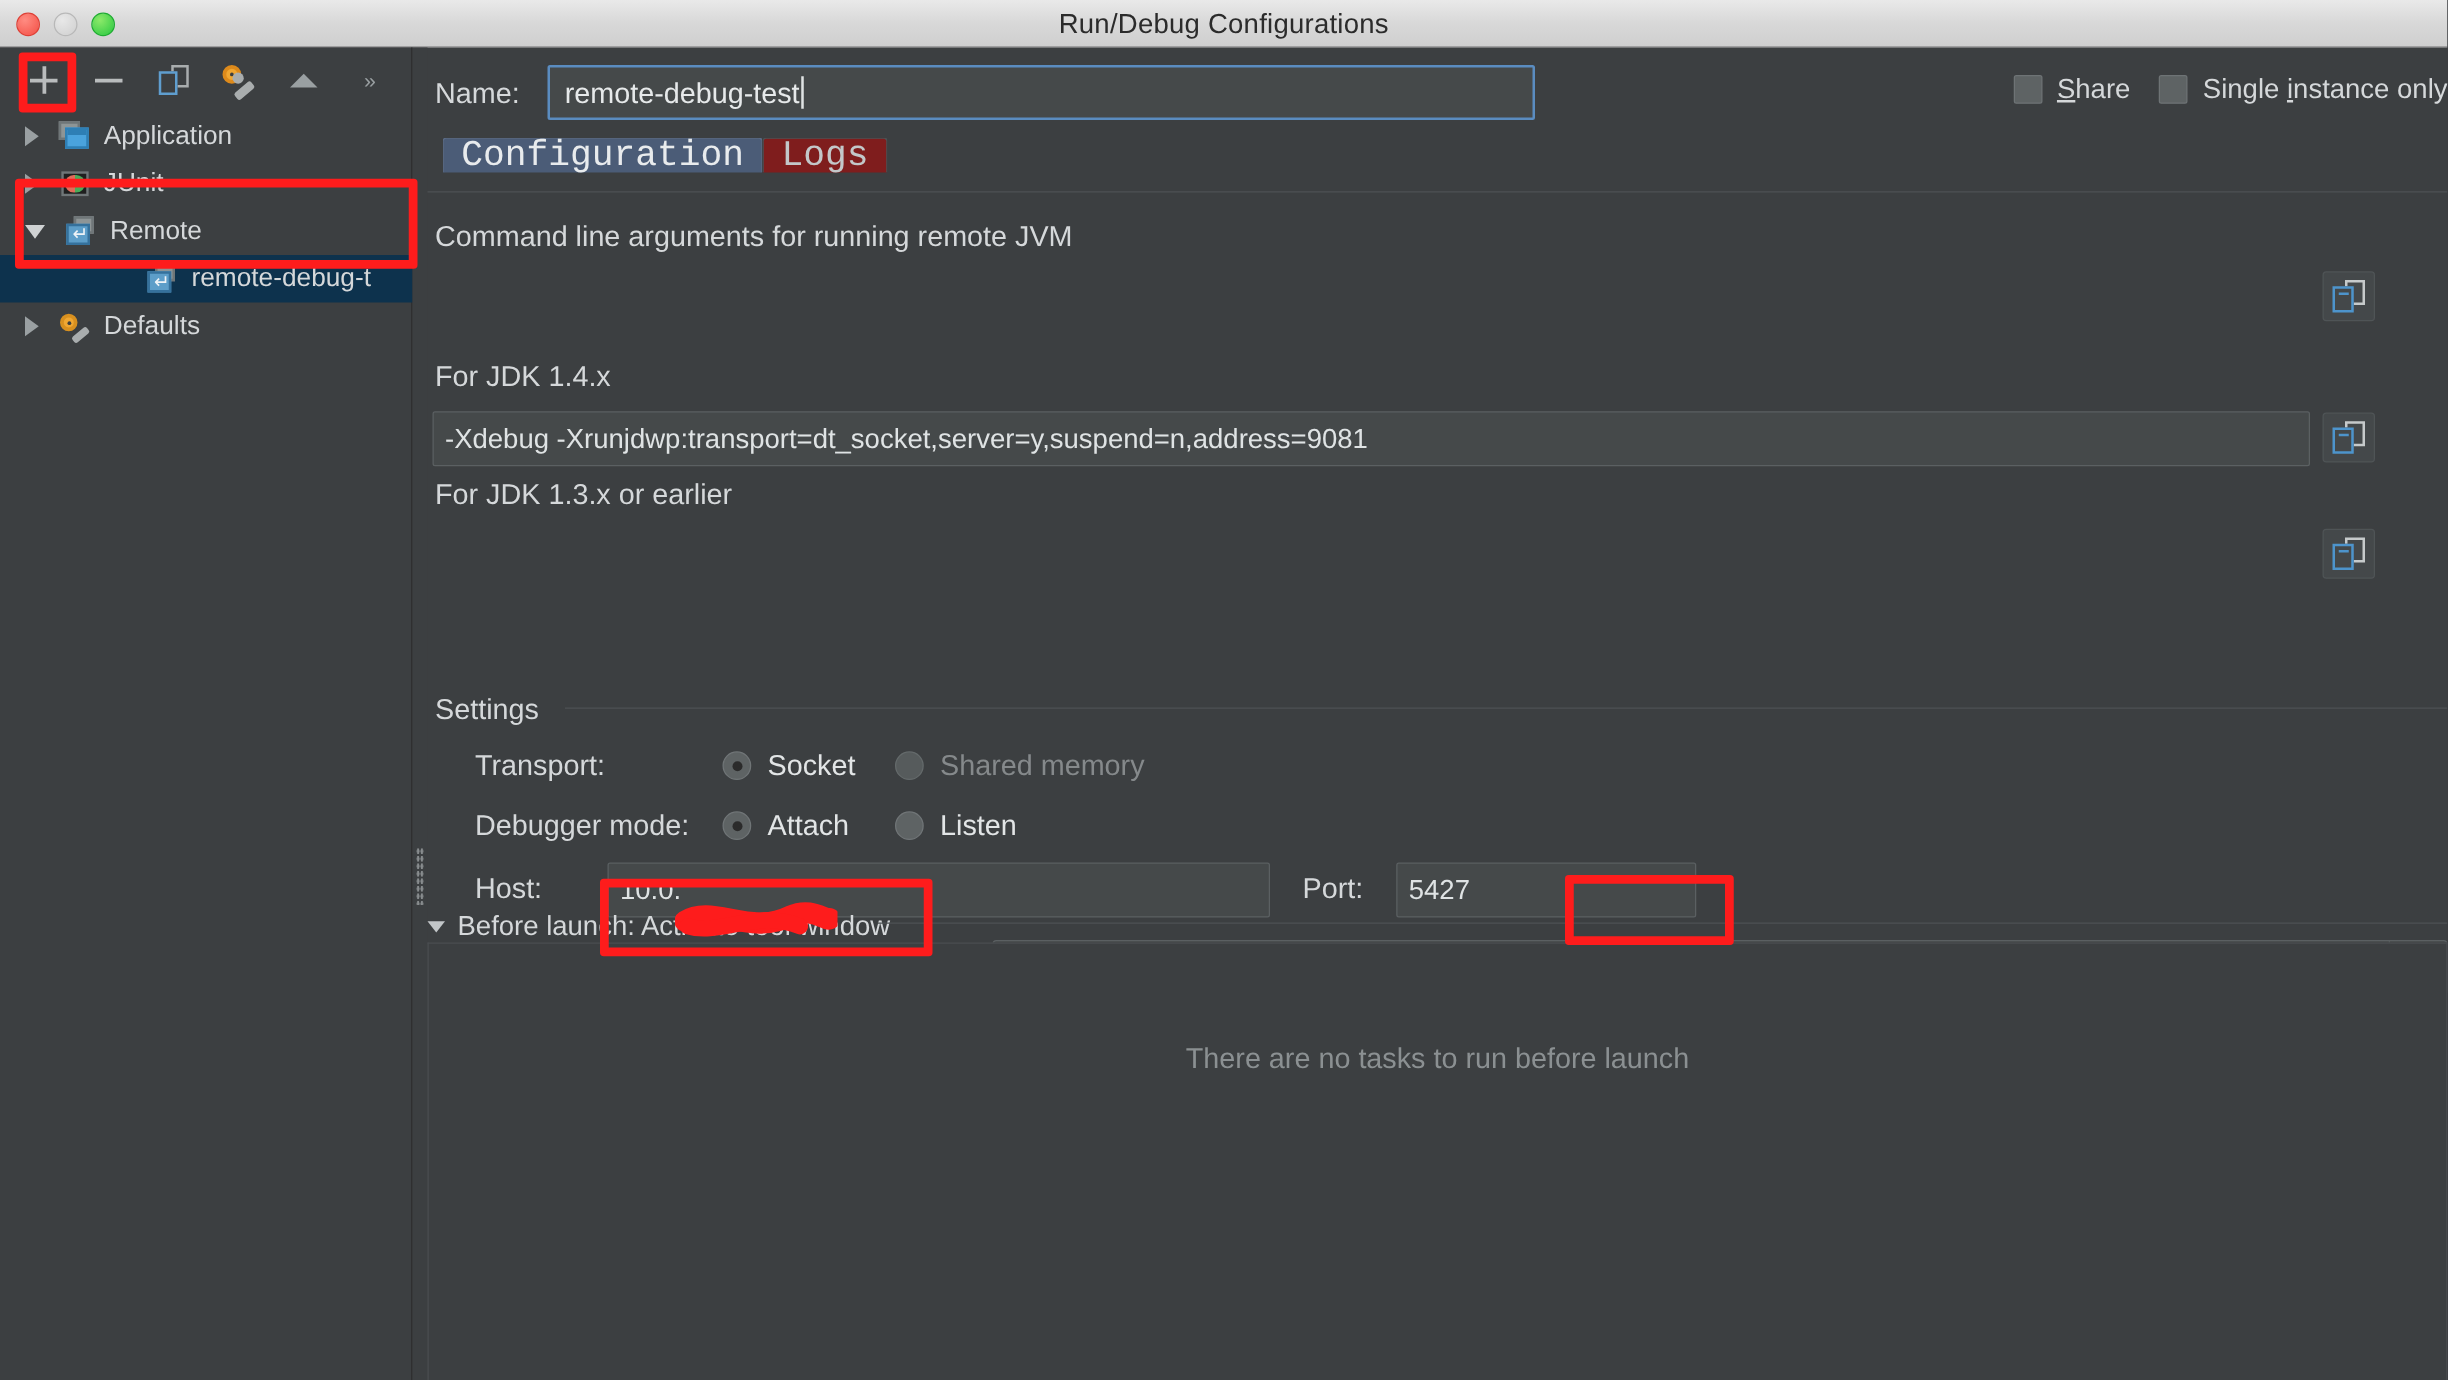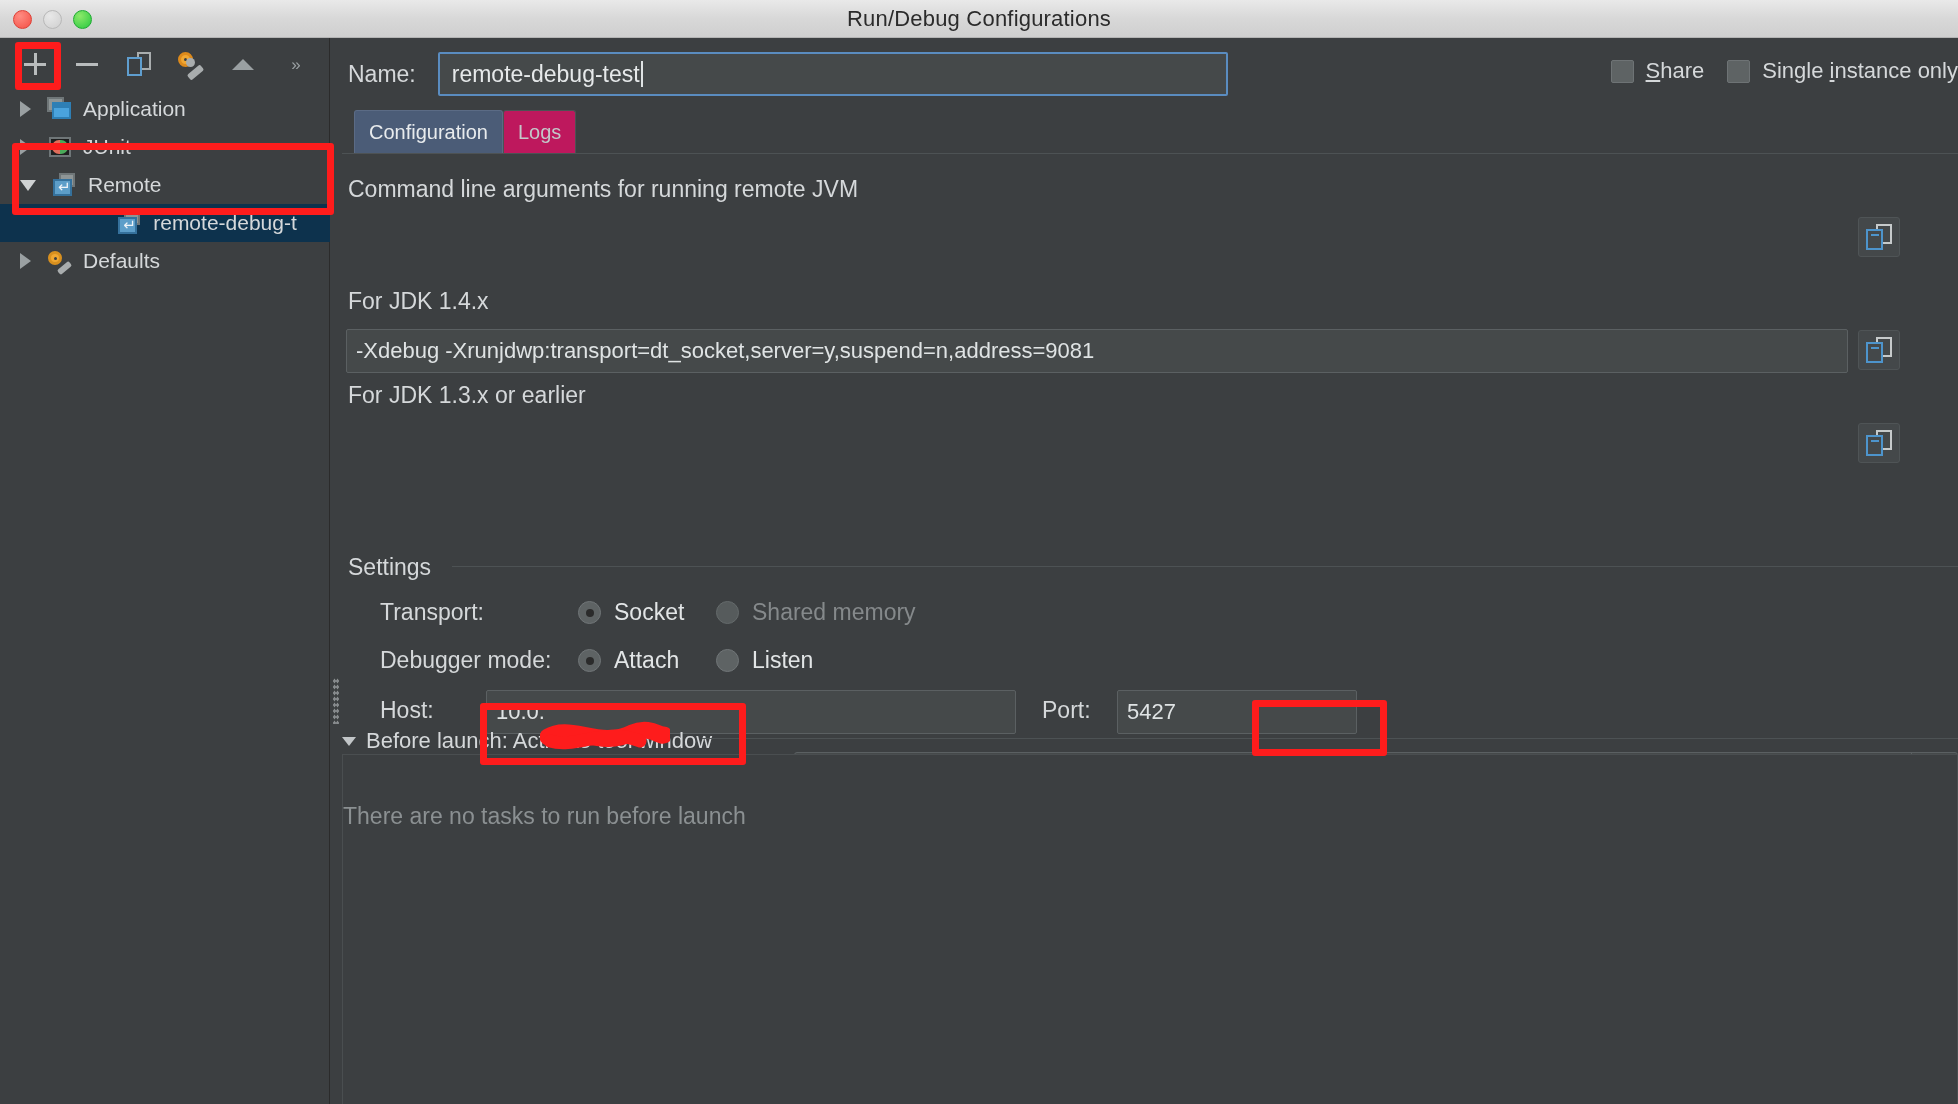--- a/index.html
+++ b/index.html
@@ -115,24 +115,24 @@
   .caret { display: inline-block; width: 2px; height: 26px; background: #dfe3e4; margin-left: 1px; }
 
   .opts { position: absolute; right: 0; top: 20px; display: flex; align-items: center; gap: 23px; }
   .opt { display: flex; align-items: center; gap: 12px; }
   .cb { width: 23px; height: 23px; background: #5e6364; border: 1px solid #6e7375; border-radius: 2px; flex: none; }
   .opt-label { font-size: 22px; color: #d5d8da; white-space: nowrap; }
   .u { text-decoration: underline; }
 
   
   .tabs { position: absolute; left: 12px; top: 72px; display: flex; align-items: flex-end; }
-  .tab { height: 44px; padding: 0 14px; display: flex; align-items: center; font-size: 20px;
-         border: 1px solid #4d5254; border-bottom: none; border-radius: 3px 3px 0 0; }
+  .tab { height: 28px; padding: 0 14px; display: flex; align-items: center; font-size: 29px;
+         border: 1px solid #4d5254; border-bottom: none; border-radius: 3px 3px 0 0; font-family: Liberation Mono, monospace; }
   .tab.active { background: #4b5c77; color: #e8ebed; border-color: #5b6b85; }
-  .tab.inactive { background: #be185d; color: #c3c7c9; }
+  .tab.inactive { background: #7f1d1d; color: #c3c7c9; }
 
   .content {
     position: absolute; left: 0; top: 115px; width: 1616px; height: 628px;
     border-top: 1px solid #4d5254;
   }
 
   .fieldlabel { position: absolute; font-size: 23px; color: #d5d8da; white-space: nowrap; }
   .textfield {
     position: absolute; height: 44px; background: #45494a; border: 1px solid #5b6062; border-radius: 2px;
     display: flex; align-items: center; padding-left: 9px; overflow: hidden;
@@ -173,21 +173,21 @@
 
   
   .bl-header { position: absolute; left: 0px; top: 690px; display: flex; align-items: center; }
   .bl-tri { width: 0; height: 0; border-left: 7px solid transparent; border-right: 7px solid transparent;
       border-top: 9px solid #c2c6c8; margin-right: 10px; }
   .bl-title { font-size: 22px; color: #d5d8da; white-space: nowrap; }
   .bl-rule { position: absolute; left: 360px; top: 700px; width: 1256px; height: 1px; background: #4d5254; }
   .bl-body {
     position: absolute; left: 0; top: 716px; width: 1616px; height: 350px;
     border: 1px solid #4a4e50; border-bottom: none; background: #3c3f41;
-    display: flex; align-items: flex-start; padding-top: 48px;
+    display: flex; align-items: flex-start; justify-content: center; padding-top: 78px;
   }
   .bl-empty { font-size: 23px; color: #8b9092; }
 
   
   .redbox { position: absolute; border: 7px solid #fe1c1c; border-radius: 3px; pointer-events: none; }
   .scribble { position: absolute; pointer-events: none; }
 </style>
 </head>
 <body>
 

